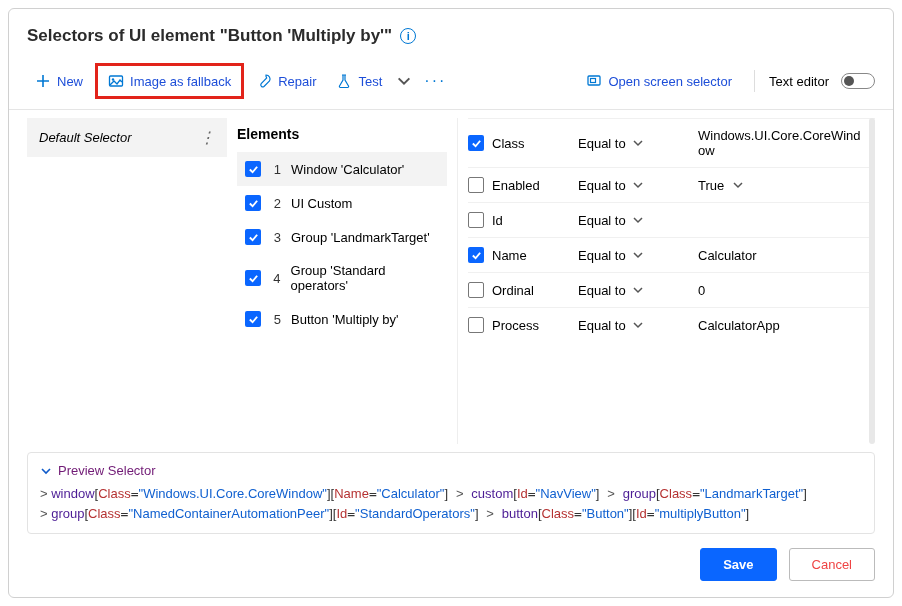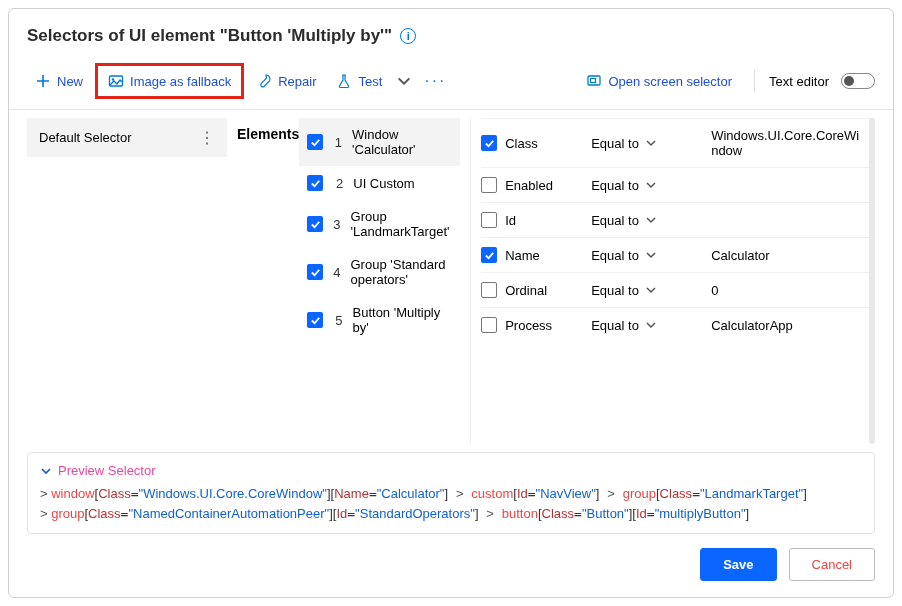--- a/index.html
+++ b/index.html
@@ -15,45 +15,45 @@
   .highlight-box { border:3px solid #e2231a; padding:2px 4px; }
   .highlight-box .tbtn { padding:5px 6px; }
   .chev { width:12px; height:12px; }
   .more-dots { color:#0078d4; font-size:16px; padding:4px 6px; letter-spacing:2px; }
   .toolbar-spacer { flex:1; }
   .toolbar-sep { width:1px; height:22px; background:#ddd; margin:0 10px; }
   .toggle { width:34px; height:16px; border:1px solid #888; border-radius:10px; position:relative; display:inline-block; }
   .toggle::after { content:""; position:absolute; left:2px; top:2px; width:10px; height:10px; background:#555; border-radius:50%; }
   .body { flex:1; display:flex; flex-direction:column; overflow:hidden; }
   .mainrow { display:flex; flex:1; min-height:0; padding:8px 18px 0 18px; gap:10px; }
-  .sidebar { width:200px; }
+  .sidebar { width:200px;font-style:italic; }
   .sidetile { background:#f3f3f3; padding:10px 12px; display:flex; align-items:center; justify-content:space-between; font-size:13px; }
   .side-more { font-size:16px; color:#666; cursor:pointer; }
-  .elements-col { flex: 0 0 210px; display:flex; flex-direction:row; }
+  .elements-col { flex: 0 0 210px; display:flex; flex-direction:column; }
   .col-title { font-size:14px; font-weight:600; padding:8px 0 10px 0; }
   .elist { display:flex; flex-direction:column; }
   .erow { display:flex; align-items:center; gap:10px; padding:9px 8px; font-size:13px; cursor:pointer; }
   .erow.sel { background:#f3f3f3; }
   .checkbox { width:16px; height:16px; border-radius:2px; display:inline-flex; align-items:center; justify-content:center; flex-shrink:0; }
   .checkbox.checked { background:#0a66ff; }
   .checkbox.checked svg { width:11px; height:11px; }
   .checkbox.unchecked { border:1px solid #777; background:#fff; }
   .eidx { width:10px; text-align:right; color:#333; }
   .attrs-col { flex:1; border-left:1px solid #eee; padding-left:10px; overflow:hidden; position:relative; display:flex; flex-direction:column; }
   .attrs-head { display:flex; font-size:13px; font-weight:600; padding:10px 0 10px 0; }
   .attrs-body { flex:1; overflow:hidden; position:relative; }
   .arow { display:flex; align-items:center; padding:9px 0; font-size:13px; border-top:1px solid #f0f0f0; }
   .col-attr { width:110px; display:flex; align-items:center; gap:8px; }
   .col-op  { width:120px; display:flex; align-items:center; gap:6px; }
   .col-val { flex:1; display:flex; align-items:center; gap:8px; padding-right:10px; word-break:break-word; }
   .scroll-ind { position:absolute; right:0; top:0; bottom:0; width:6px; background:#e8e8e8; border-radius:3px; }
   .preview { margin:8px 18px 0 18px; border:1px solid #e3e3e3; border-radius:4px; padding:10px 12px; font-size:13px; }
-  .preview-head { display:flex; align-items:center; gap:6px; color:#ec4899; font-size:13px; margin-bottom:6px; }
+  .preview-head { display:flex; align-items:center; gap:6px; color:#701a75; font-size:13px; margin-bottom:6px; }
   .preview-body { font-family: Consolas, monospace; font-size:13px; line-height:1.5; color:#333; }
-  .tk-elem{ color:#ef4444; } .tk-attr{ color:#b53232; } .tk-val{ color:#1060d0; } .tk-sep{ color:#555; } .tk-brkt{ color:#333; }
+  .tk-elem{ color:#4c1d95; } .tk-attr{ color:#b53232; } .tk-val{ color:#1060d0; } .tk-sep{ color:#555; } .tk-brkt{ color:#333; }
   .footer { display:flex; justify-content:flex-end; gap:12px; padding:14px 18px 16px 18px; }
   .btn { padding:8px 22px; font-size:13px; border-radius:3px; cursor:pointer; }
   .btn-primary { background:#0a66ff; color:#fff; border:1px solid #0a66ff; font-weight:600; }
   .btn-secondary { background:#fff; border:1px solid #bbb; color:#ef4444; }
 </style>
 </head>
 <body>
 
 <div class="window">
 
@@ -201,20 +201,26 @@
               <div class="col-attr">
                 <span class="checkbox unchecked"></span>
                 <span>Enabled</span>
               </div>
               <div class="col-op">
                 <span>Equal to</span>
                 <svg class="chev" viewBox="0 0 12 12">
                   <path d="M2 4 L6 8 L10 4" fill="none" stroke="#555" stroke-width="1.5"></path>
                 </svg>
               </div>
+              <div class="col-val">
+                <span>True</span>
+                <svg class="chev" viewBox="0 0 12 12">
+                  <path d="M2 4 L6 8 L10 4" fill="none" stroke="#555" stroke-width="1.5"></path>
+                </svg>
+              </div>
             </div>
             <div class="arow">
               <div class="col-attr">
                 <span class="checkbox unchecked"></span>
                 <span>Id</span>
               </div>
               <div class="col-op">
                 <span>Equal to</span>
                 <svg class="chev" viewBox="0 0 12 12">
                   <path d="M2 4 L6 8 L10 4" fill="none" stroke="#555" stroke-width="1.5"></path>

